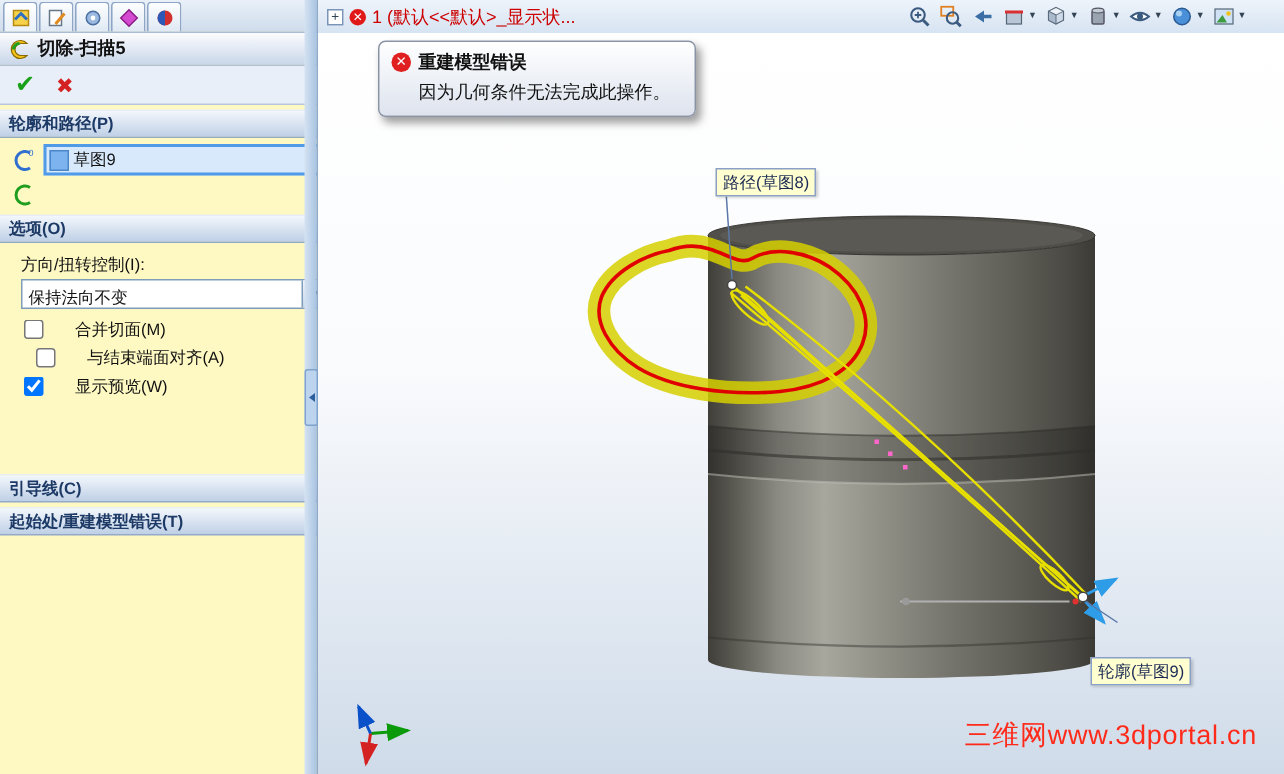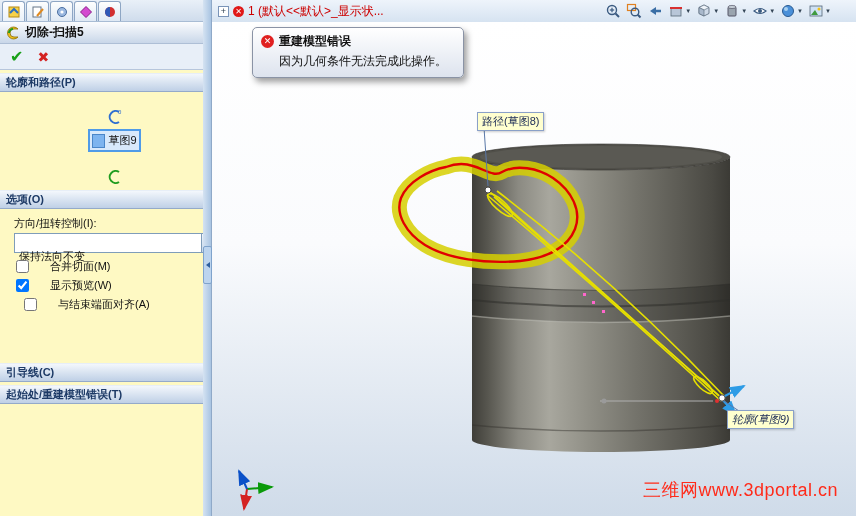--- a/index.html
+++ b/index.html
@@ -27,34 +27,34 @@
   .cancel-btn { color:#d42222; font-size:14px; font-weight:bold; line-height:14px; }
 
   .grp-hdr { height:19px; margin-top:3px; background:linear-gradient(#f3f7fc,#bfd0e6);
              border-top:1px solid #e7eef7; border-bottom:1px solid #94aac9;
              display:flex; align-items:center; padding:0 6px; }
   .grp-hdr .lbl { flex:1; font-weight:bold; color:#1d3a66; font-size:11px; }
   .chev { width:6px; height:6px; border-right:2px solid #2c4a7c; border-bottom:2px solid #2c4a7c; }
   .chev.up { transform:rotate(-135deg); margin-top:4px; }
   .chev.down { transform:rotate(45deg); margin-bottom:3px; }
 
-  .sel-row { display:flex; align-items:center; margin:16px 10px 4px 6px; gap:3px;flex-direction:column; }
+  .sel-row { display:flex; align-items:center; margin:4px 10px 4px 6px; gap:3px; }
   .sel-ico { width:20px; height:18px; display:flex; align-items:center; justify-content:center; }
   .sel-field { flex:1; height:21px; display:flex; align-items:center; gap:3px; padding:2px;
                background:#fff; border:1px solid #7f9db9; }
   .sel-field.selected { border:2px solid #4f9be8; background:#d8e9fb; }
   .chip { width:13px; height:14px; }
   .chip.blue { background:#7db4ef; border:1px solid #4a86c8; }
   .chip.pink { background:#f9a6d3; border:1px solid #d070a8; }
   .sel-text { font-size:11px; }
 
   .opt-label { margin:7px 0 2px 14px; font-size:11px; }
   .dropdown { margin:0 14px 6px 14px; height:20px; border:1px solid #7f9db9; background:#fff;
               display:flex; align-items:stretch; }
-  .dd-text { flex:1; padding:15px 4px; font-size:11px; }
+  .dd-text { flex:1; padding:4px 4px; font-size:11px; }
   .dd-btn { width:17px; border-left:1px solid #7f9db9; background:linear-gradient(#eef4fb,#c4d5e9);
             display:flex; align-items:center; justify-content:center; font-size:7px; color:#234; }
 
   .cb-row { display:flex; align-items:center; gap:21px; margin:4px 0 4px 16px; }
   .cb-row.indent { margin-left:24px; }
   .cb-row input { width:13px; height:13px; }
   .cb-row label { font-size:11px; }
 
   .spacer-lg { height:44px; }
 
@@ -80,21 +80,21 @@
   .tbtn { height:18px; display:flex; align-items:center; justify-content:center; gap:1px; padding:0 1px; }
   .caret { font-size:6px; color:#345; }
 
   .viewport { position:absolute; left:0; top:22px; width:644px; height:494px; overflow:hidden;
               background:linear-gradient(#ffffff 0%,#fafbfd 45%,#cfdbe9 100%); }
   .viewport svg.scene { position:absolute; left:0; top:0; }
 
   .callout { position:absolute; background:#ffffcf; border:1px solid #8aa0c8; color:#1a2a55;
              font-size:11px; padding:1px 4px; white-space:nowrap; box-shadow:1px 1px 2px rgba(0,0,0,.2); }
   .callout.path-callout { left:265px; top:90px; }
-  .callout.profile-callout { left:515px; top:388px;font-style:italic; }
+  .callout.profile-callout { left:515px; top:416px; }
   .watermark { position:absolute; right:18px; bottom:14px; color:#ff2b1a; font-weight:normal;
                font-size:18px; letter-spacing:0.5px; }
 
   
   .balloon { position:absolute; left:40px; top:27px; width:212px; z-index:30;
              background:linear-gradient(#ffffff,#dde3ee); border:1px solid #8a93a5; border-radius:5px;
              box-shadow:3px 4px 6px rgba(0,0,0,.38); padding:5px 8px 7px 8px; }
   .balloon-title { display:flex; align-items:center; gap:5px; font-weight:bold; font-size:12px; }
   .balloon-x { width:13px; height:13px; border-radius:50%; background:#e02020; color:#fff;
                font-size:9px; line-height:13px; text-align:center; font-weight:bold; flex:none; }
@@ -182,27 +182,27 @@
     </div>
     <div class="opt-label">方向/扭转控制(I):</div>
     <div class="dropdown">
       <span class="dd-text">保持法向不变</span>
       <span class="dd-btn">▼</span>
     </div>
     <div class="cb-row">
       <input type="checkbox" style="">
       <label>合并切面(M)</label>
     </div>
+    <div class="cb-row indent">
+      <input type="checkbox" style="">
+      <label>与结束端面对齐(A)</label>
+    </div>
     <div class="cb-row">
       <input type="checkbox" checked="" style="">
       <label>显示预览(W)</label>
-    </div>
-    <div class="cb-row indent">
-      <input type="checkbox" style="">
-      <label>与结束端面对齐(A)</label>
     </div>
 
     <div class="spacer-lg"></div>
 
     <div class="grp-hdr">
       <span class="lbl">引导线(C)</span>
       <span class="chev down"></span>
     </div>
     <div class="grp-hdr">
       <span class="lbl">起始处/重建模型错误(T)</span>

